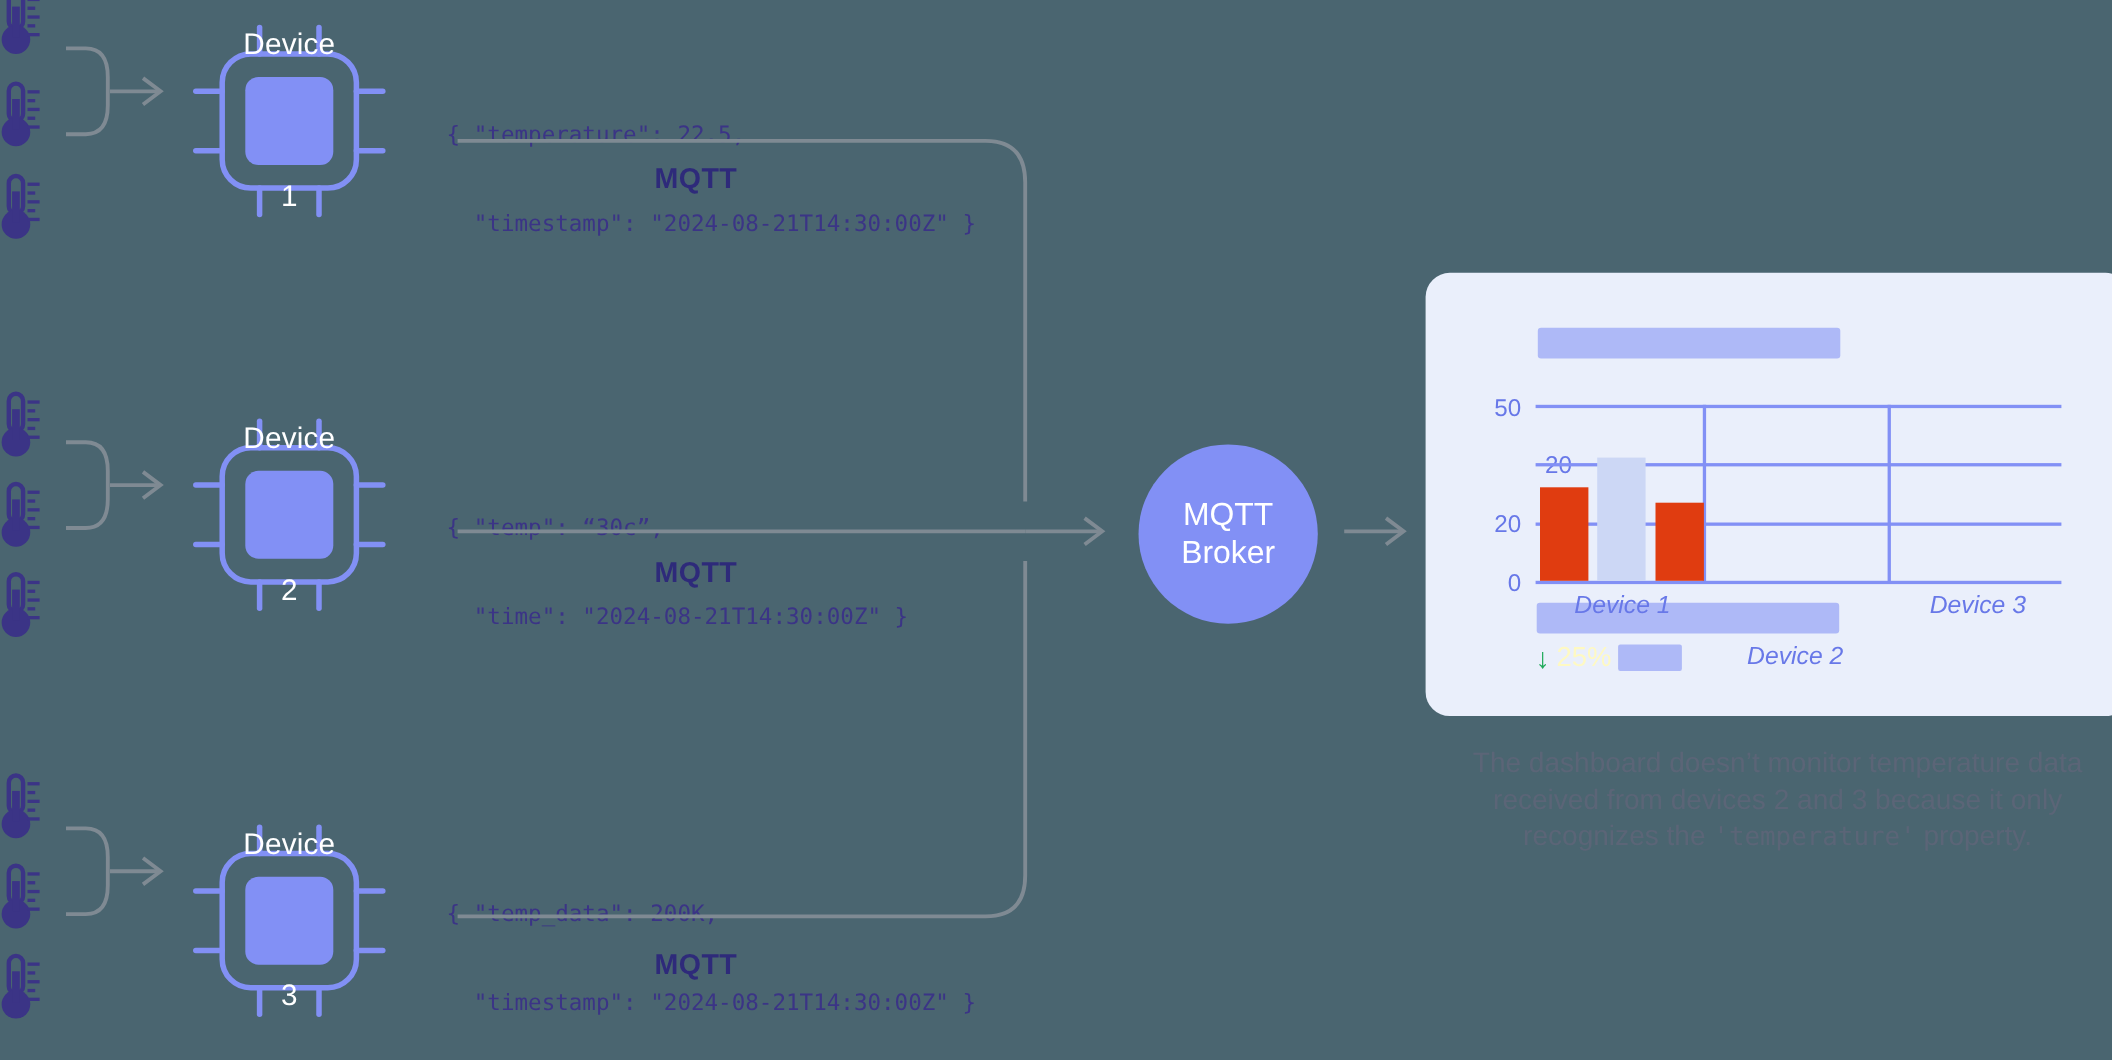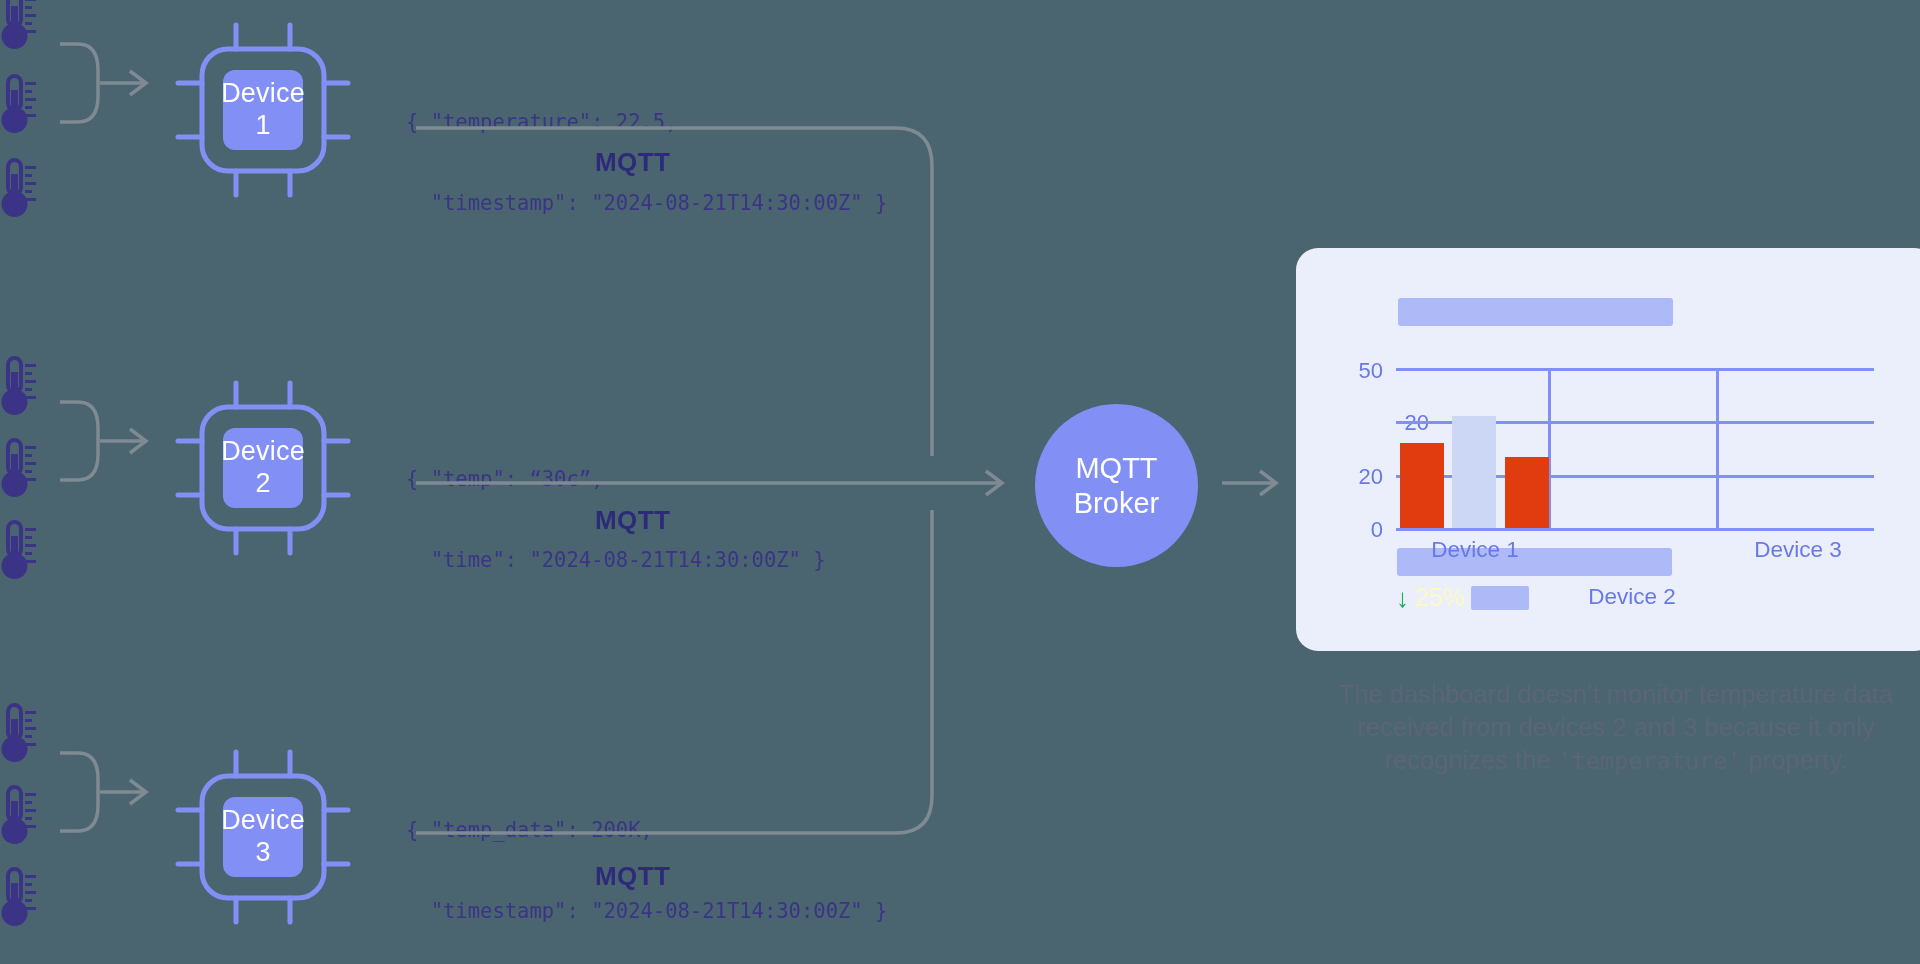--- a/index.html
+++ b/index.html
@@ -24,21 +24,21 @@
   }
   .chip-label {
     position: absolute;
     left: 0;
     top: 0;
     width: 170px;
     height: 170px;
     display: flex;
     flex-direction: column;
     align-items: center;
-    justify-content: center;
+    justify-content: space-between;
     color: #ffffff;
     font-size: 27px;
     line-height: 1.18;
     letter-spacing: .2px;
     text-align: center;
     pointer-events: none;
   }
 
   
   .payload {
@@ -90,20 +90,21 @@
     color: #6878e8;
     font-size: 22px;
     text-align: right;
     width: 46px;
   }
   .cat-label {
     position: absolute;
     color: #6878e8;
     font-size: 22.5px;
     text-align: center;
+    font-style: italic;
   }
   .gridline {
     position: absolute;
     background: #8290f5;
     height: 3px;
   }
   .vgrid {
     position: absolute;
     background: #8290f5;
     width: 3px;

